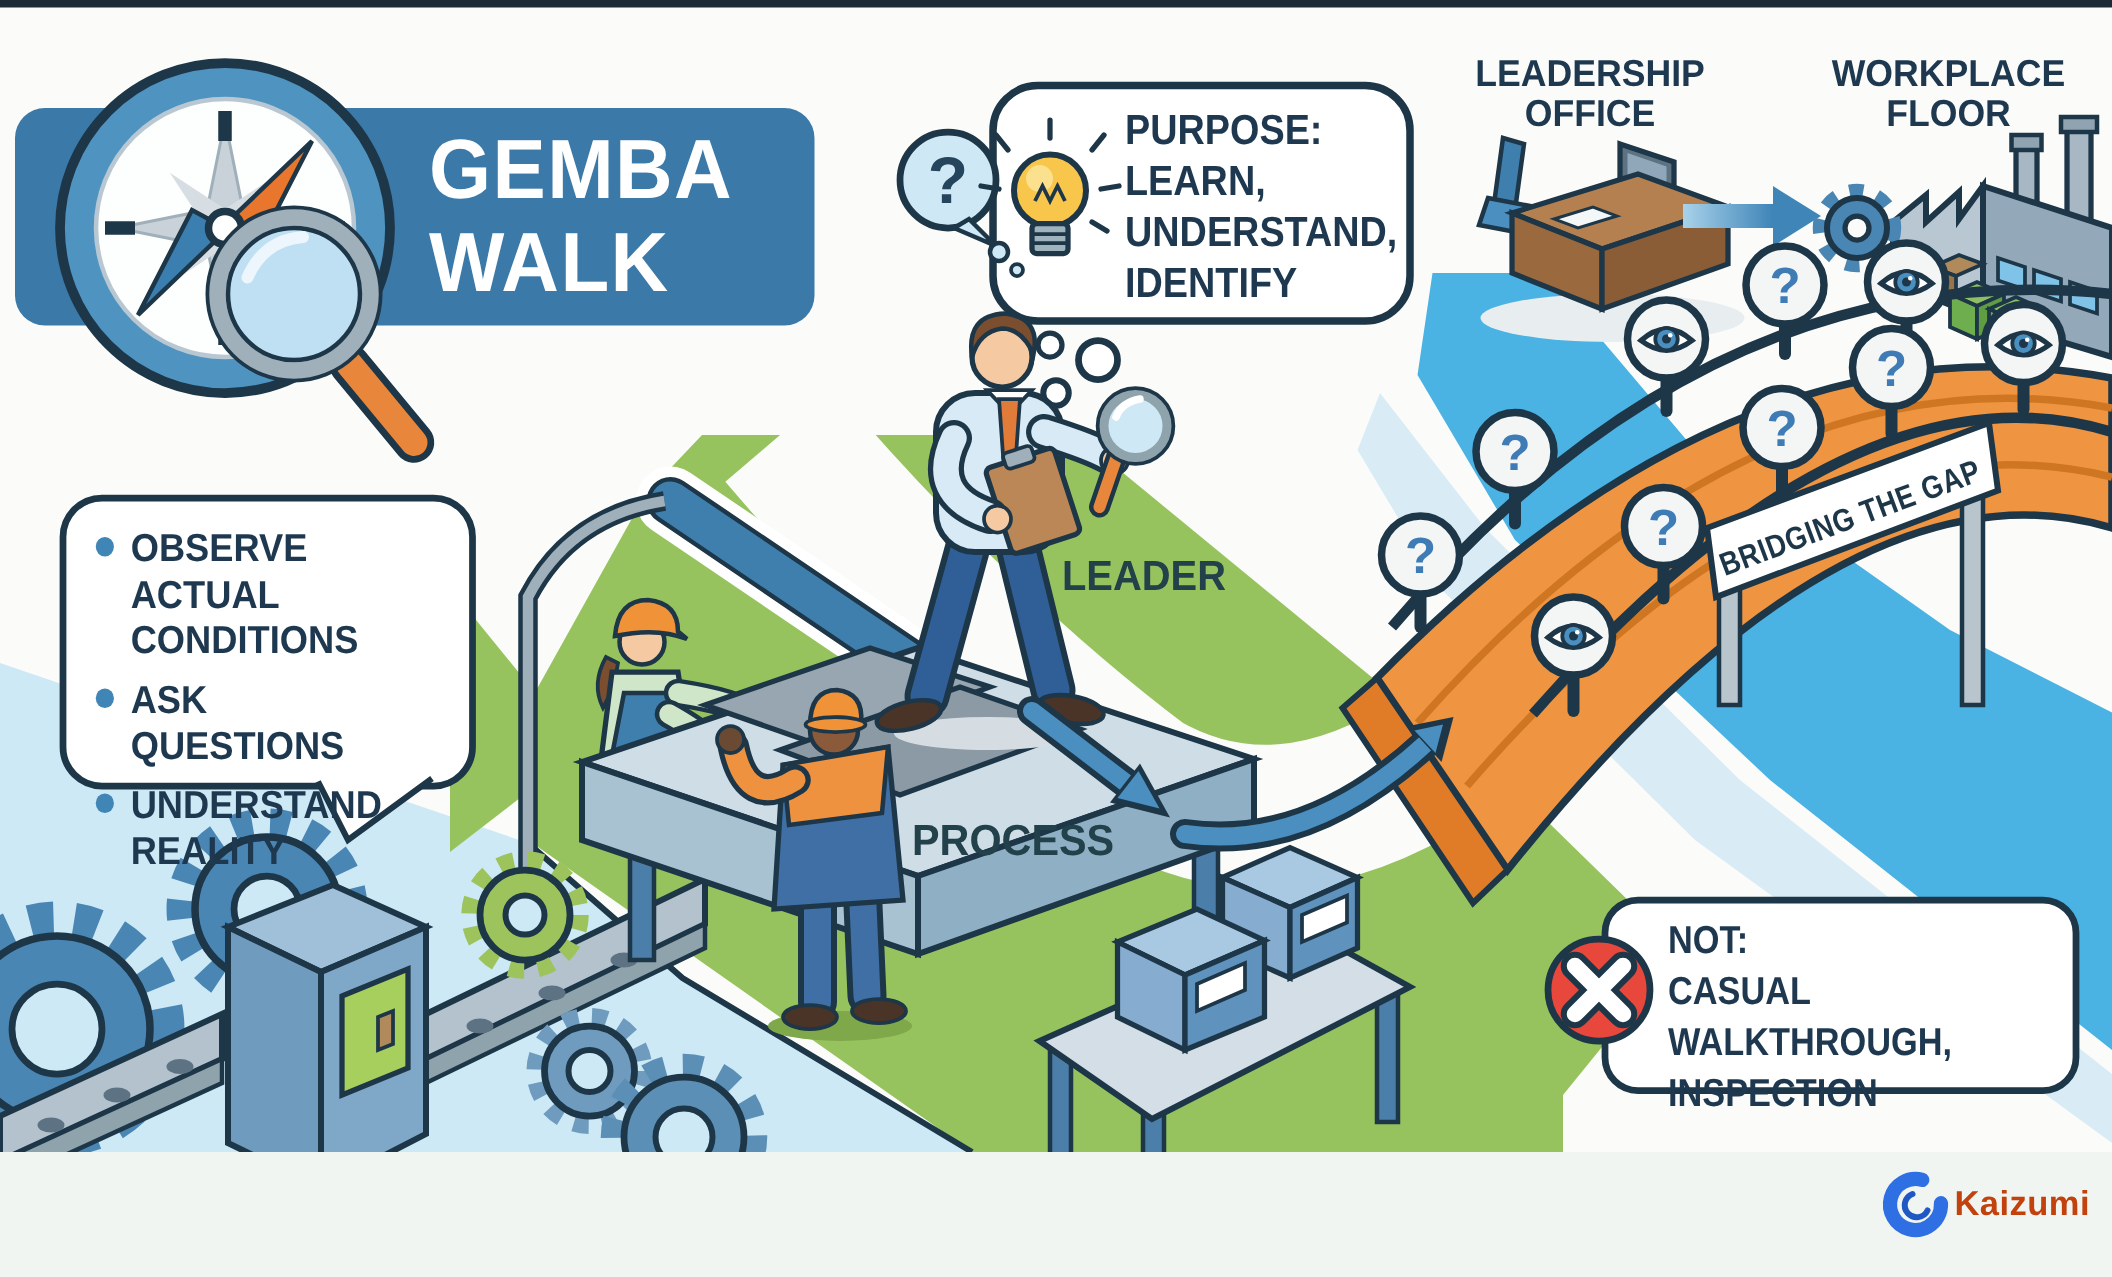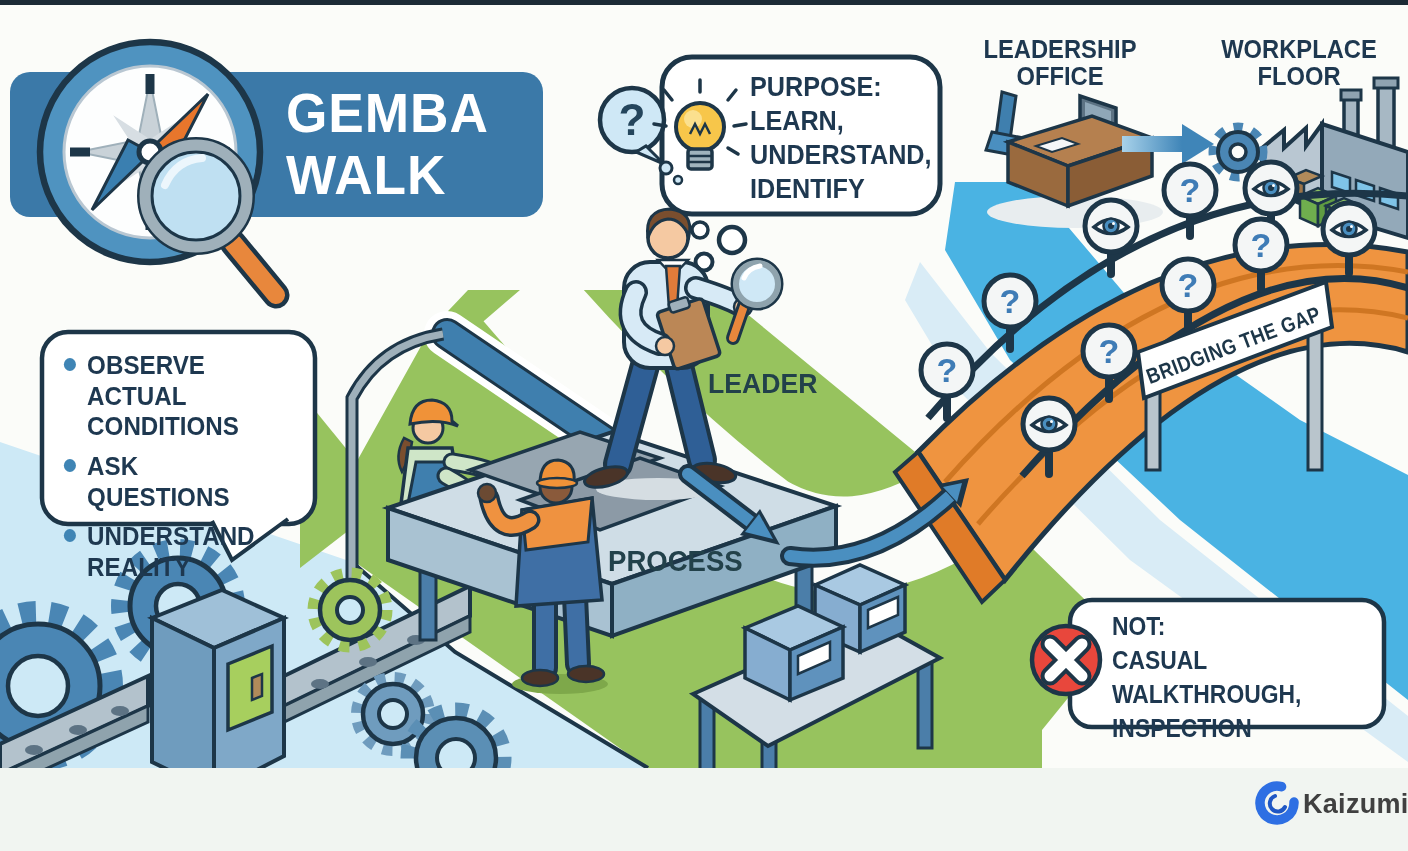--- a/index.html
+++ b/index.html
@@ -17,21 +17,21 @@
   .leader-label{left:708px;top:368px;font-size:28px;color:#22414a;transform:scaleX(.95);transform-origin:0 0;}
   .process-label{left:608px;top:545px;font-size:29px;color:#22414a;transform:scaleX(.95);transform-origin:0 0;}
   .principles-list{left:62px;top:350px;width:228px;font-size:26px;line-height:1.18;
                    transform:scaleX(.93);transform-origin:0 0;}
   .principles-list ul{list-style:none;margin:0;padding:0;}
   .principles-list li{position:relative;padding-left:27px;margin-bottom:9px;}
   .principles-list li .dot{position:absolute;left:2px;top:8px;width:13px;height:13px;border-radius:50%;
                    background:#3f85b5;}
   .not-text{left:1112px;top:609px;font-size:26px;line-height:34px;width:310px;
             transform:scaleX(.88);transform-origin:0 0;}
-  .brand-label{left:1303px;top:789px;font-size:27px;color:#404040;letter-spacing:.3px;}
+  .brand-label{left:1303px;top:789px;font-size:23px;color:#c2410c;letter-spacing:.3px;}
 </style>
 </head>
 <body>
 
 <div class="stage">
 
 <svg class="art" width="1408" height="851" viewBox="0 0 1408 851">
   <defs>
     <g id="eye-def">
       <path d="M-17,1 Q0,-14 17,1 Q0,14 -17,1 Z" fill="#ffffff" stroke="#1d3648" stroke-width="3.5"></path>

